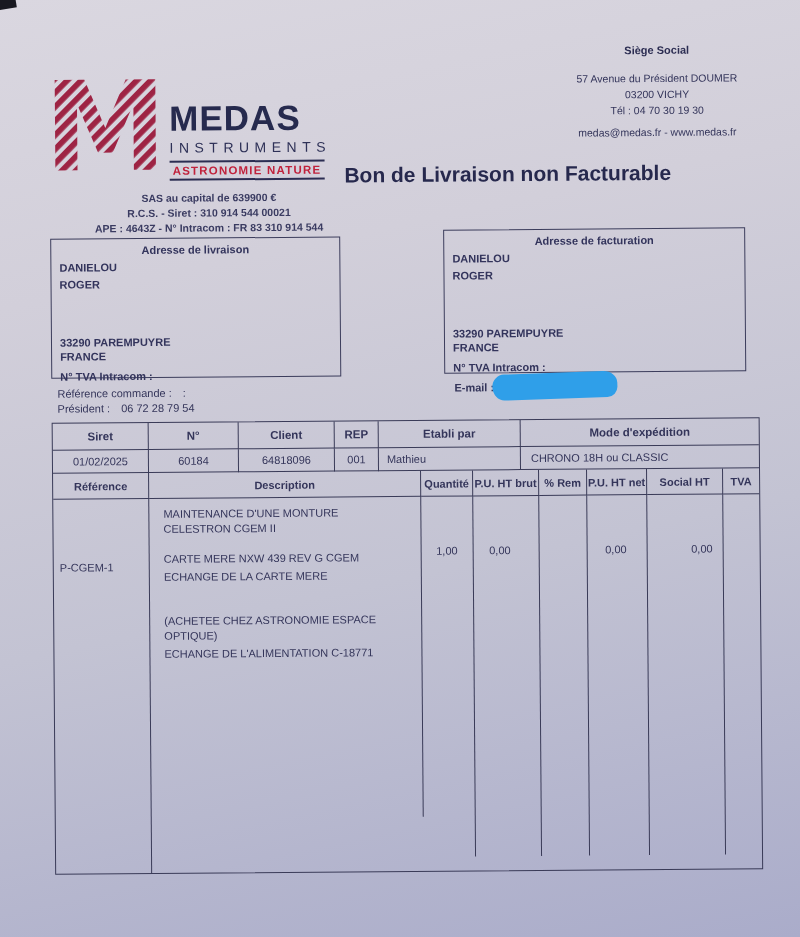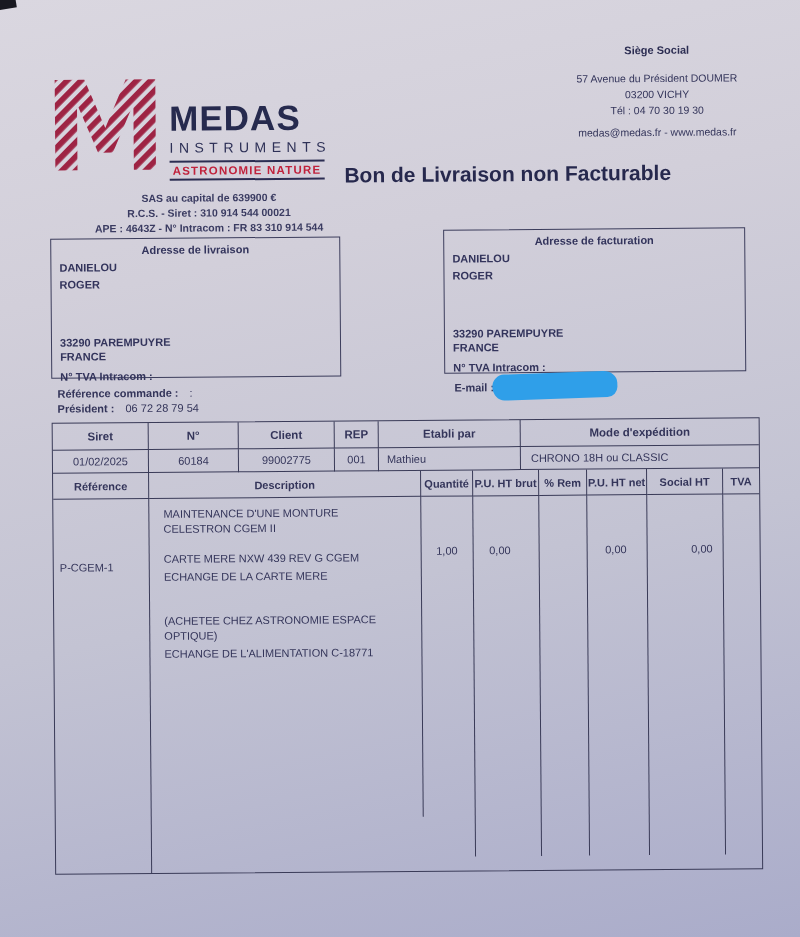--- a/index.html
+++ b/index.html
@@ -35,21 +35,21 @@
   .box-delivery { left:52px; top:236px; width:288px; height:138px; }
   .box-billing  { left:445px; top:230px; width:300px; height:142px; }
   .addr-title { text-align:center; font-weight:bold; margin-top:5px; }
   .addr-name  { margin:5px 0 0 8px; font-weight:bold; }
   .addr-city  { margin:46px 0 0 8px; font-weight:bold; }
   .addr-country { margin:2px 0 0 8px; font-weight:bold; }
   .addr-tva   { margin:8px 0 0 8px; font-weight:bold; }
 
   
   .order-ref { left:58px; top:385px; font-size:11px; }
-  .order-ref .lbl { font-weight:bold;text-align:right; }
+  .order-ref .lbl { font-weight:normal;text-align:right; }
   .order-ref .val { margin-left:8px; }
   .order-ref div + div { margin-top:3px; }
   .email-line { left:455px; top:382px; font-size:11px; font-weight:bold; }
   .redaction { left:493px; top:374px; width:125px; height:26px; background:#2f9fe9;
                border-radius:13px 15px 11px 13px / 13px 13px 11px 15px; transform:rotate(-1.6deg); }
 
   
   .bl-table { left:52px; top:420px; width:706px; border:1.6px solid #3a3b58; background:transparent; }
   .grid6 { display:grid; grid-template-columns:96px 90px 96px 44px 142px auto; }
   .grid8 { display:grid; grid-template-columns:96px 272px 52px 66px 48px 60px 76px auto; }
@@ -150,21 +150,21 @@
         <div class="cell h">Siret</div>
         <div class="cell h">N°</div>
         <div class="cell h">Client</div>
         <div class="cell h">REP</div>
         <div class="cell h">Etabli par</div>
         <div class="cell h last">Mode d'expédition</div>
       </div>
       <div class="grid6 r2">
         <div class="cell">01/02/2025</div>
         <div class="cell">60184</div>
-        <div class="cell">99002775</div>
+        <div class="cell">64818096</div>
         <div class="cell">001</div>
         <div class="cell left-al">Mathieu</div>
         <div class="cell last mode-val">CHRONO 18H ou CLASSIC</div>
       </div>
       <div class="grid8 r3">
         <div class="cell h">Référence</div>
         <div class="cell h">Description</div>
         <div class="cell h">Quantité</div>
         <div class="cell h">P.U. HT brut</div>
         <div class="cell h">% Rem</div>

